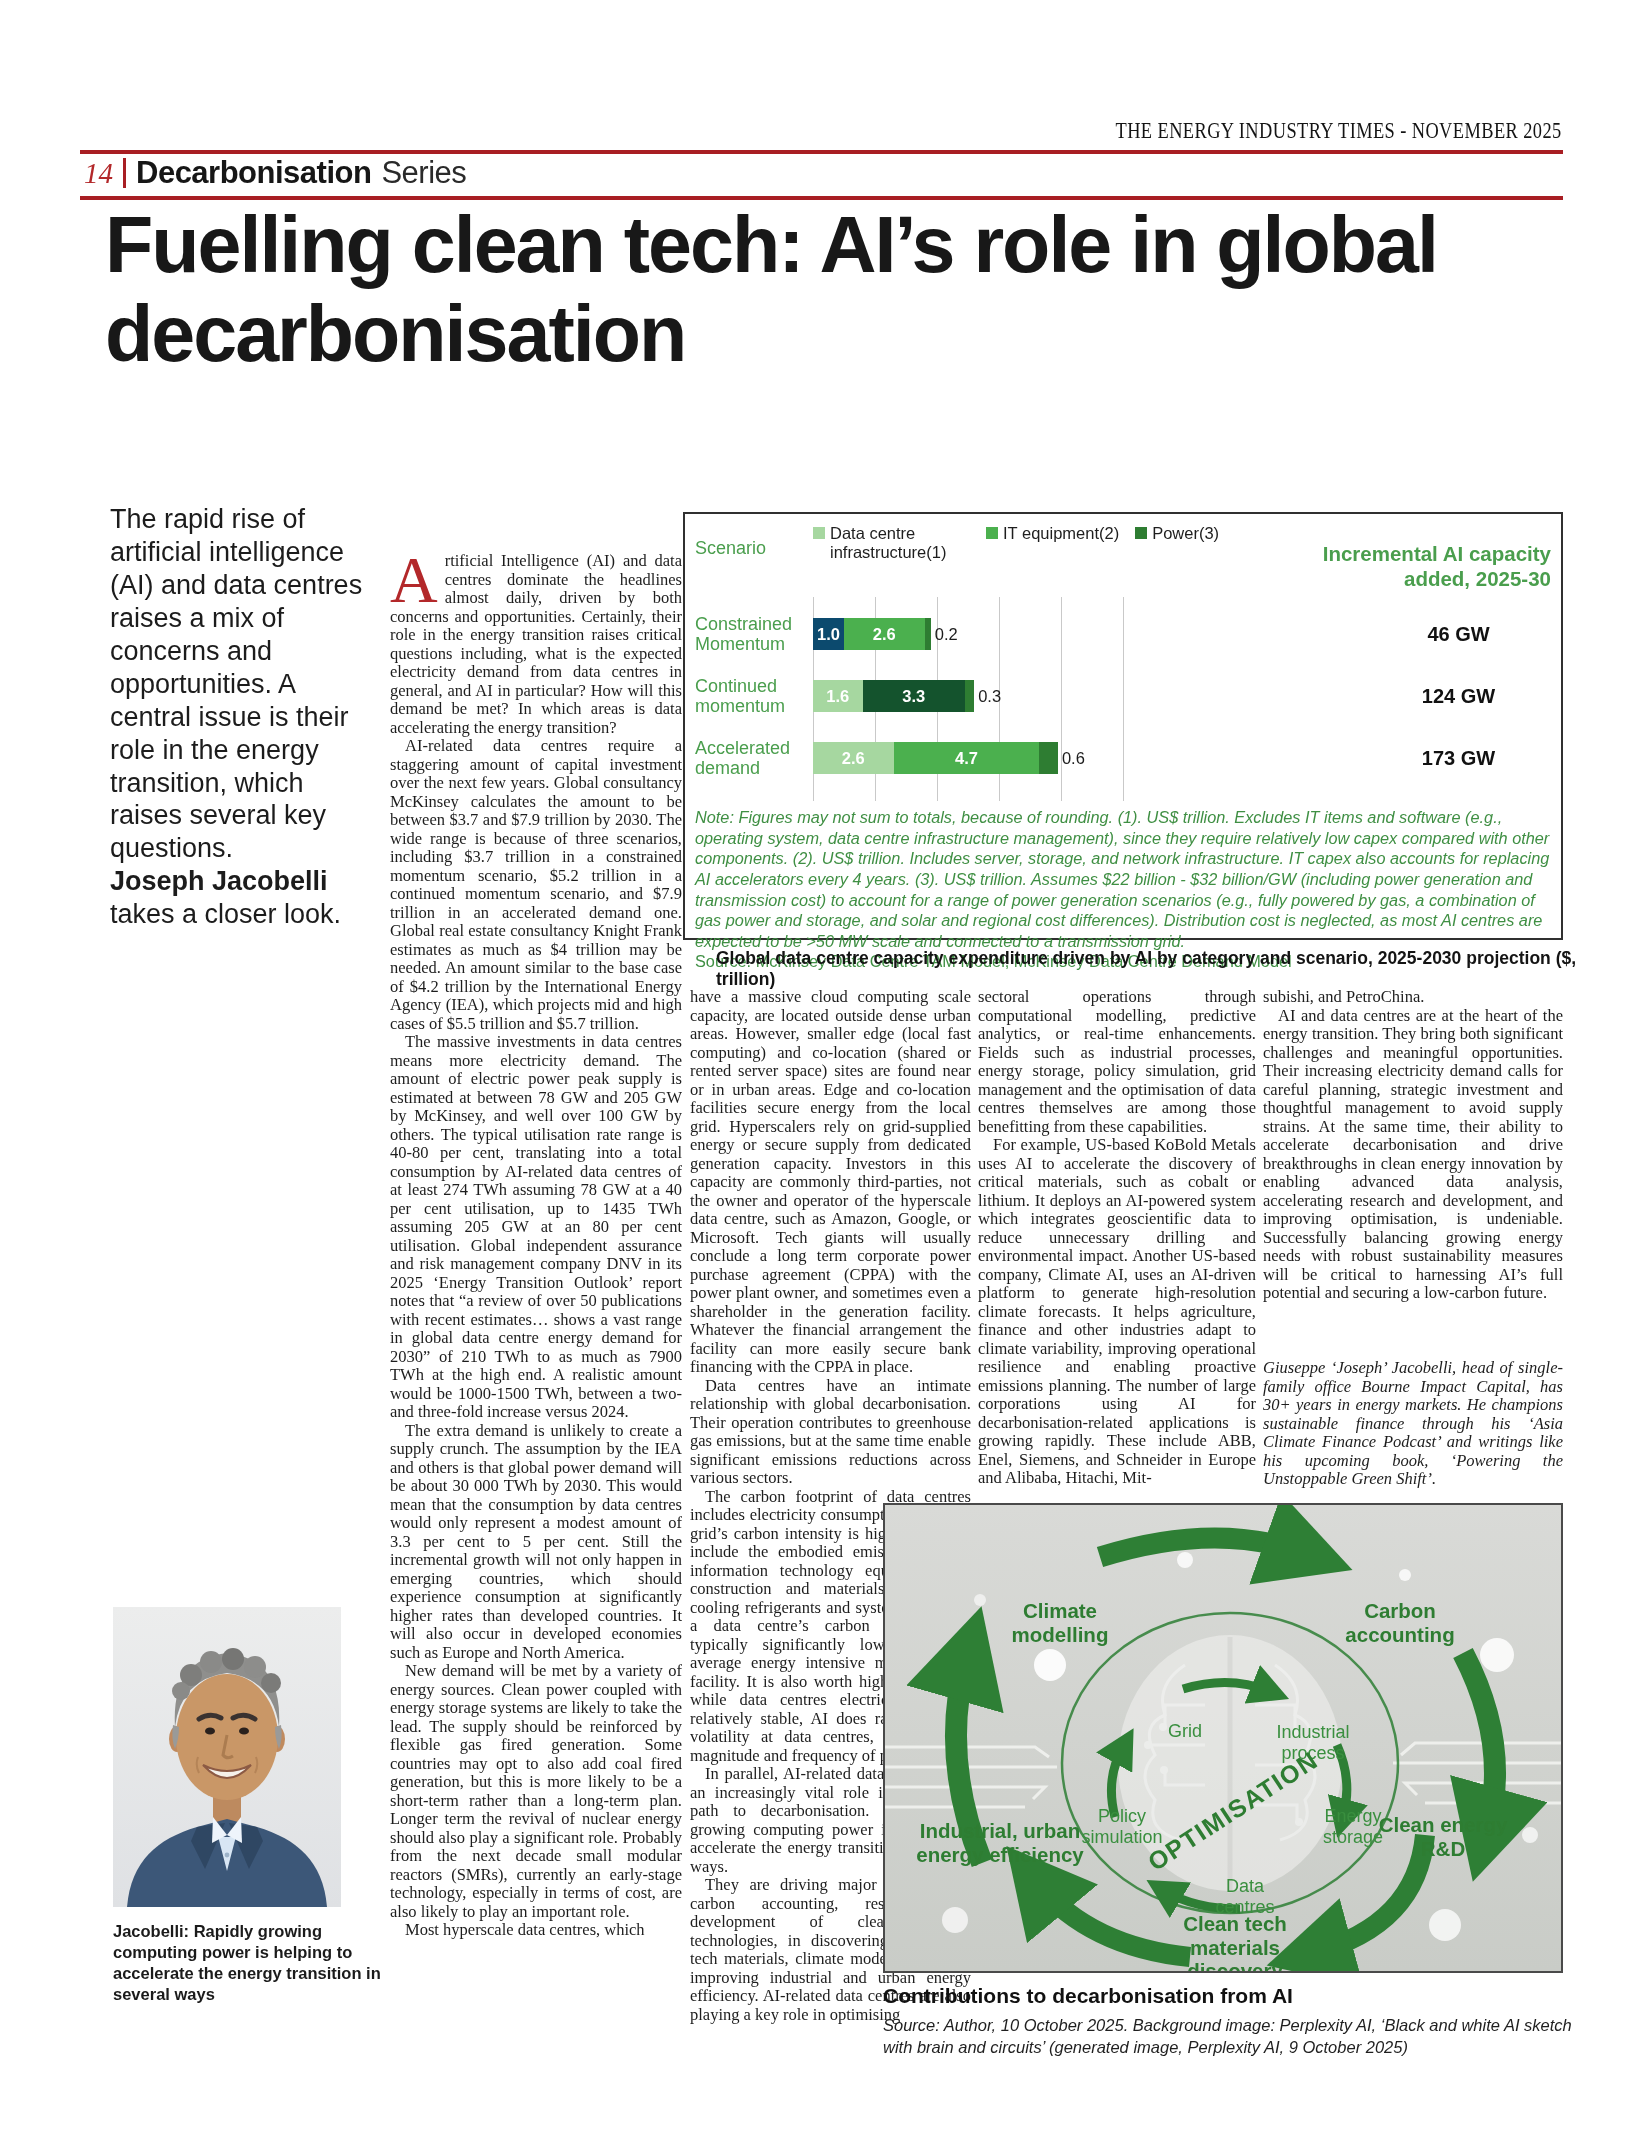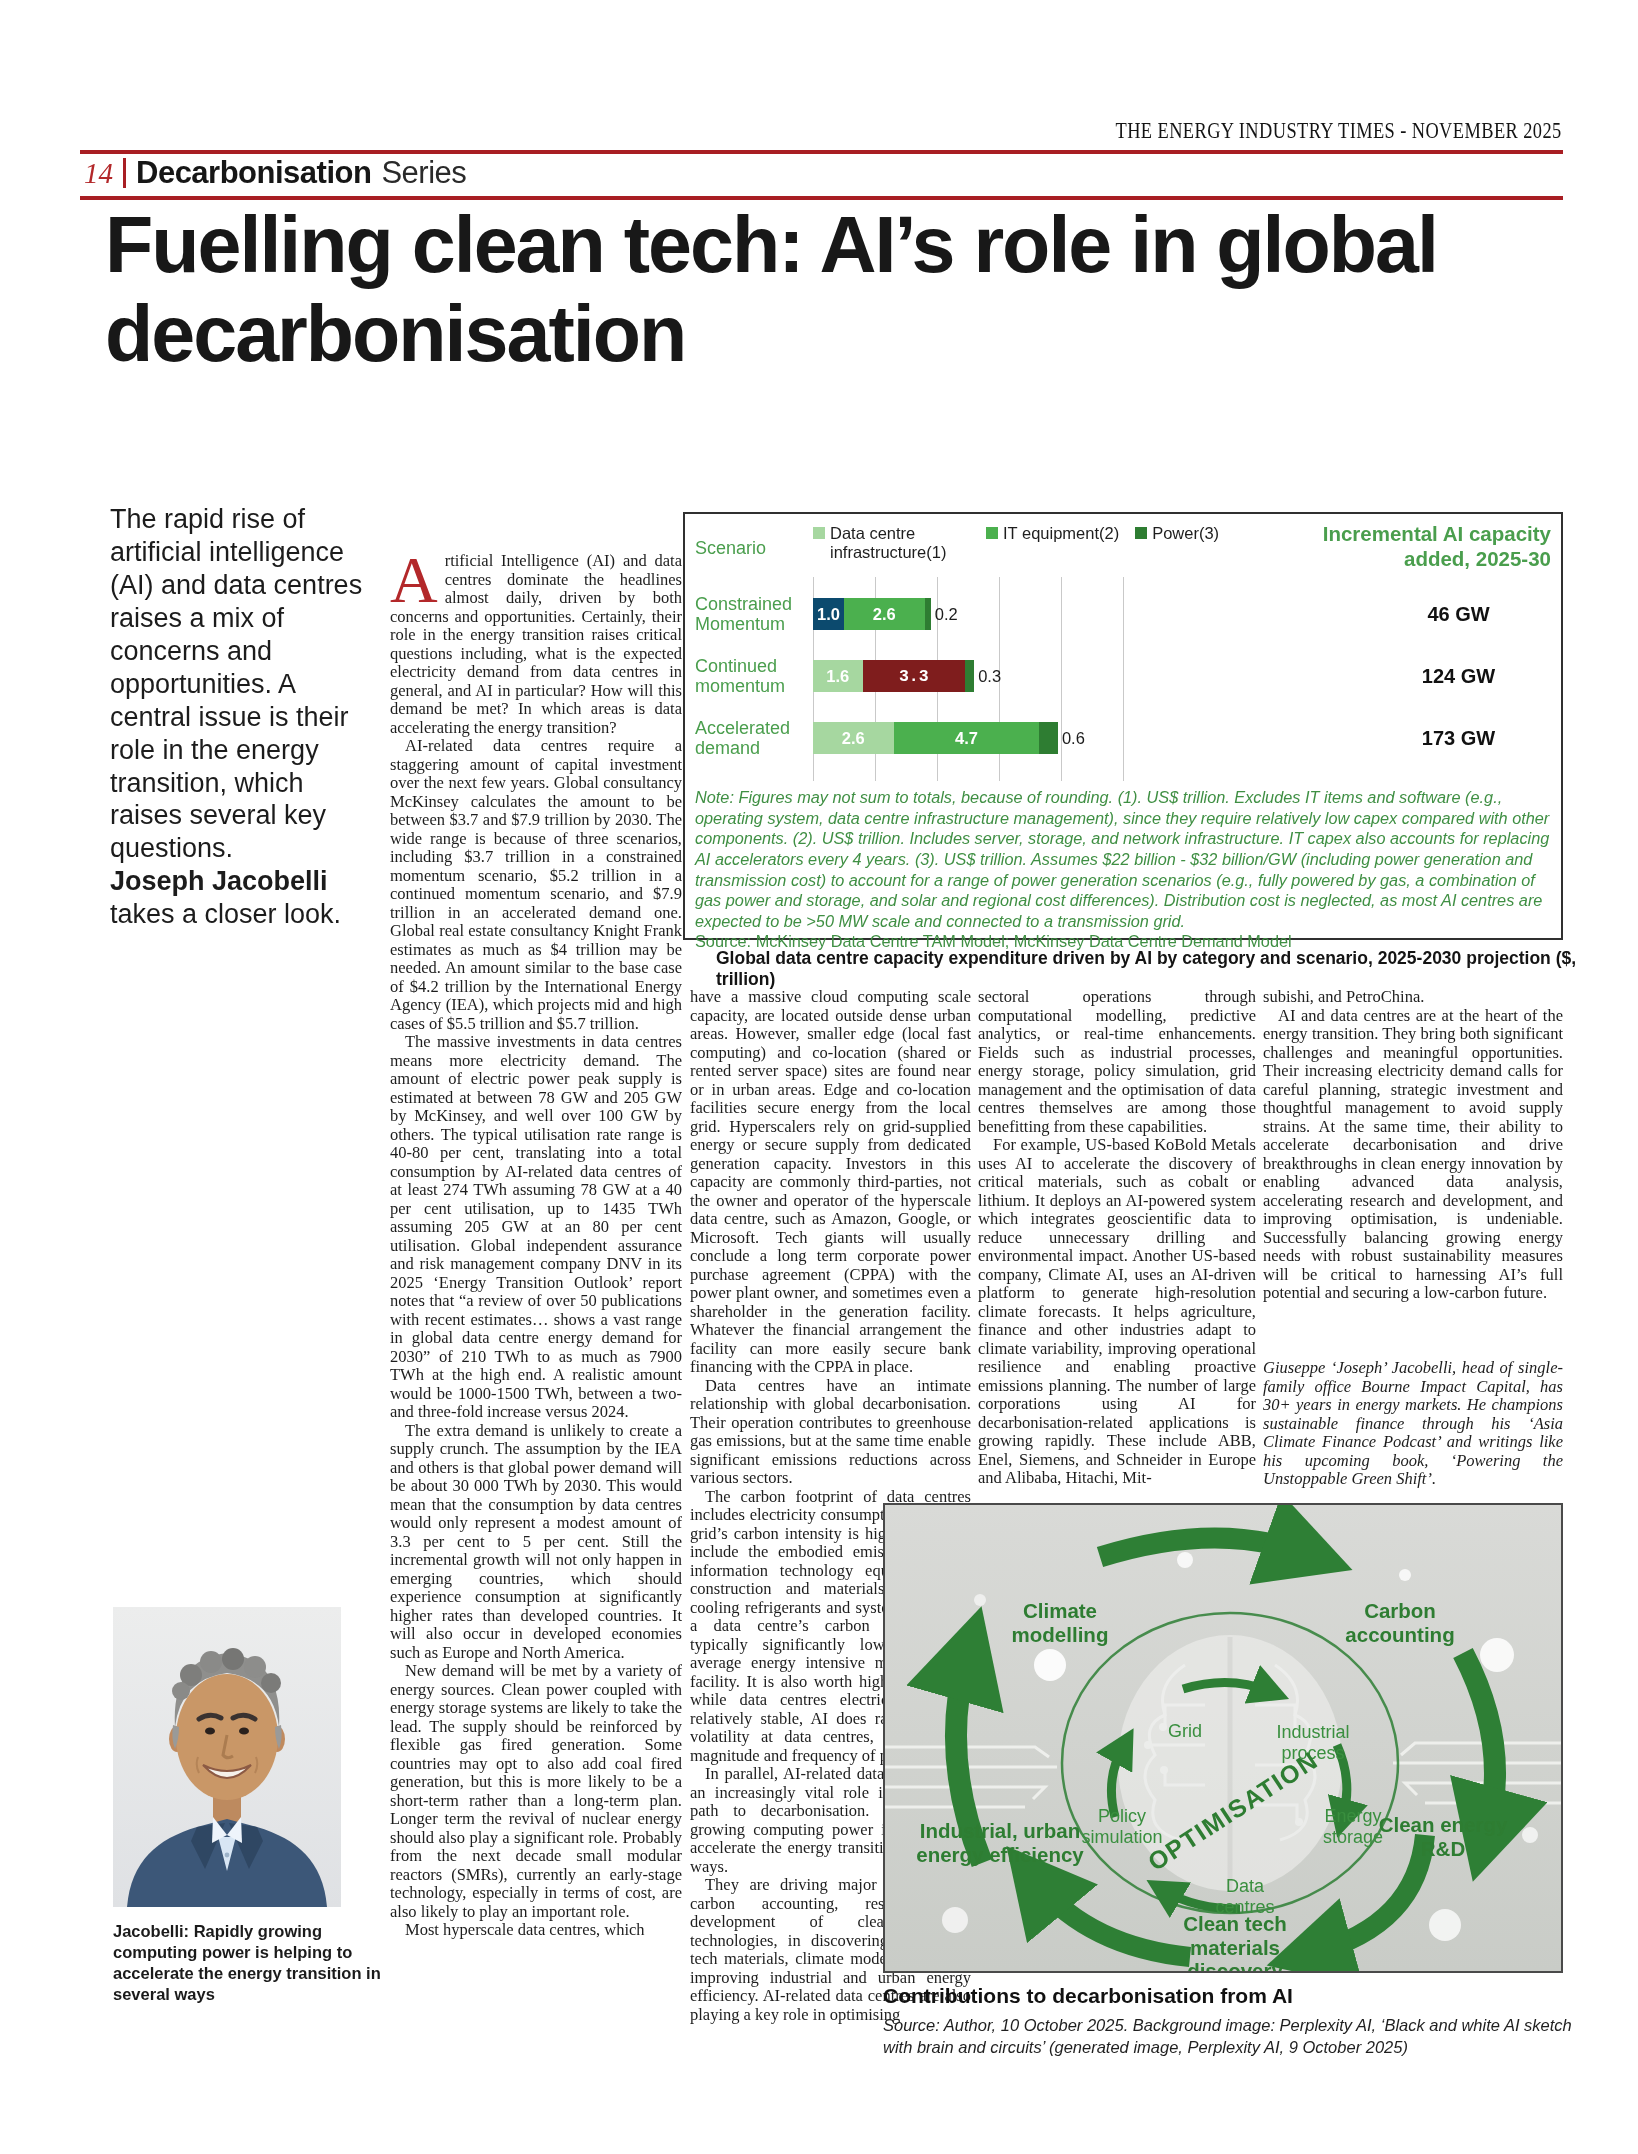--- a/index.html
+++ b/index.html
@@ -41,21 +41,21 @@
   
   .chartbox{position:absolute;left:683px;top:512px;width:880px;height:428px;box-sizing:border-box;
             border:2px solid #303030;background:#fff;padding:8px 10px 6px 10px;
             font-family:"Liberation Sans",sans-serif;}
   .chart-head{display:flex;align-items:flex-start;}
   .scen-lab{width:118px;color:#4a9e4d;font-size:18px;padding-top:16px;}
   .legend{flex:1;display:flex;gap:16px;padding-top:2px;}
   .leg-item{display:flex;gap:5px;font-size:16.5px;color:#1e1e1e;line-height:1.15;align-items:flex-start;}
   .leg-item .sw{width:12px;height:12px;flex:0 0 12px;margin-top:3px;}
   .leg-item span.lt{max-width:140px;}
-  .ctitle{width:255px;text-align:right;color:#4a9e4d;font-weight:bold;font-size:20.5px;line-height:1.2;}
+  .ctitle{width:255px;text-align:right;color:#4a9e4d;font-weight:bold;font-size:20.5px;line-height:1.2;margin-top:20px;}
   .chart-rows{position:relative;margin-top:12px;height:198px;}
   .chart-rows::before{content:"";position:absolute;left:118px;top:-6px;bottom:0;width:341px;
         background:repeating-linear-gradient(to right,#c9c9c9 0 1px,transparent 1px 62px);}
   .crow{position:relative;display:flex;align-items:center;height:62px;}
   .clab{width:118px;color:#4a9e4d;font-size:18px;line-height:1.15;}
   .cplot{width:400px;}
   .cbar{display:flex;align-items:center;height:32px;}
   .cseg{height:32px;display:flex;align-items:center;justify-content:center;
         color:#fff;font-weight:bold;font-size:16.5px;}
   .cout{color:#1c1c1c;font-size:16.5px;margin-left:4px;}
@@ -136,21 +136,21 @@
               <span class="cout">0.2</span>
             </div>
           </div>
           <div class="ctot">46 GW</div>
         </div>
         <div class="crow">
           <div class="clab">Continued momentum</div>
           <div class="cplot">
             <div class="cbar">
               <div class="cseg" style="width: 49.6px; background: rgb(166, 215, 160);">1.6</div>
-              <div class="cseg" style="width: 102.3px; background: #7f1d1d; font-family: Liberation Mono, monospace;">3.3</div>
+              <div class="cseg" style="width: 102.3px; background: #14532d;">3.3</div>
               <div class="cseg" style="width: 9.3px; background: rgb(46, 125, 50);"></div>
               <span class="cout">0.3</span>
             </div>
           </div>
           <div class="ctot">124 GW</div>
         </div>
         <div class="crow">
           <div class="clab">Accelerated demand</div>
           <div class="cplot">
             <div class="cbar">

